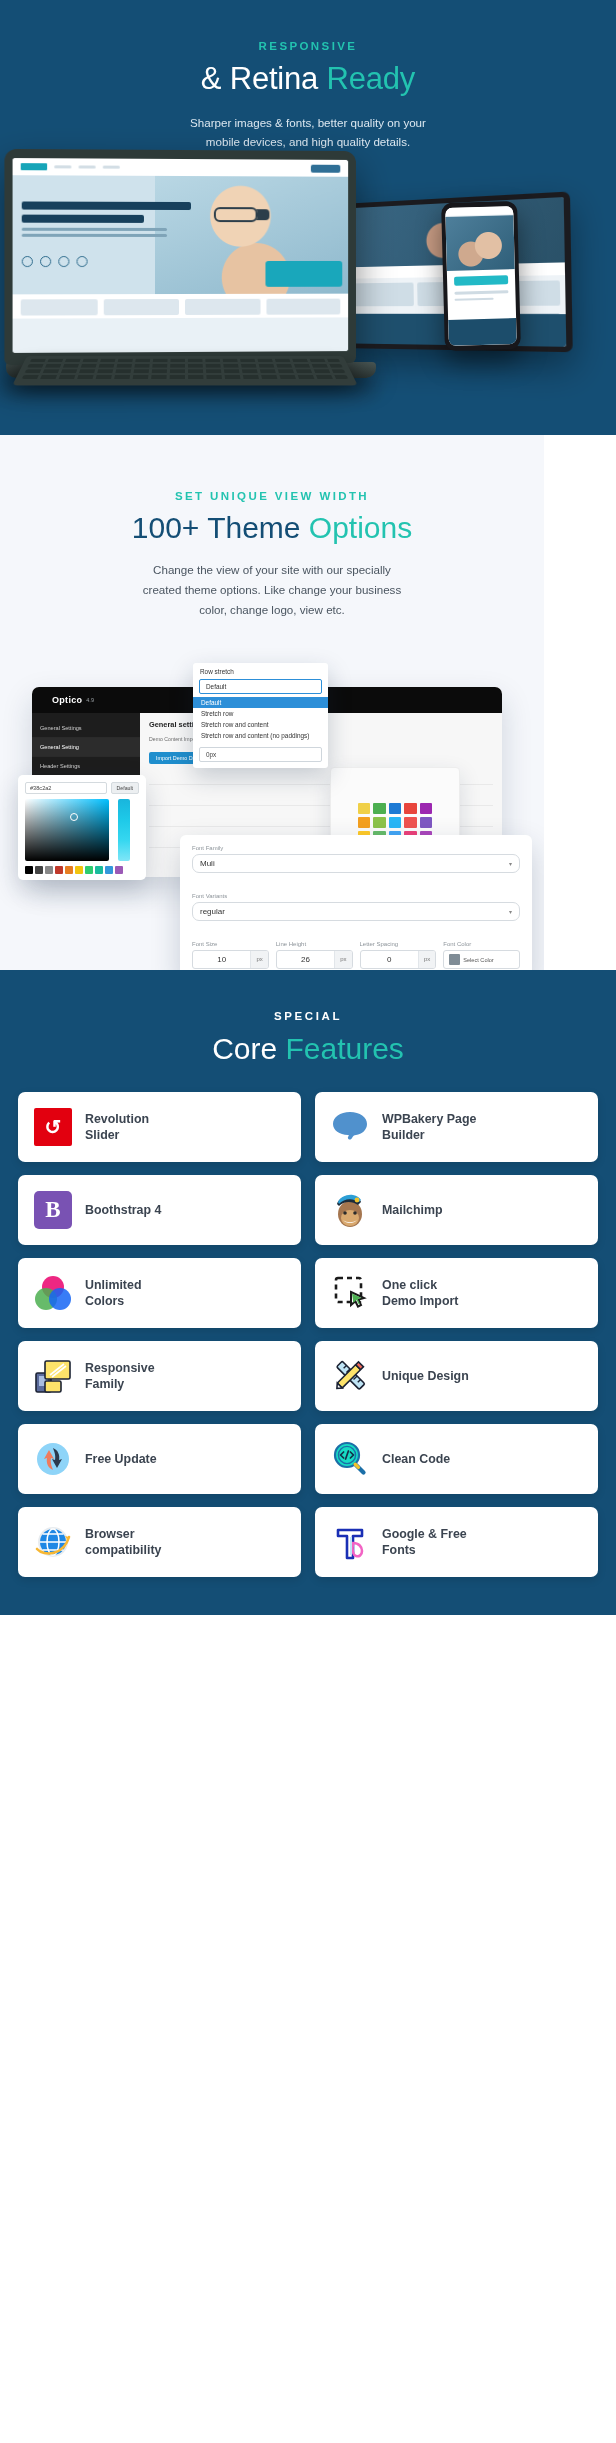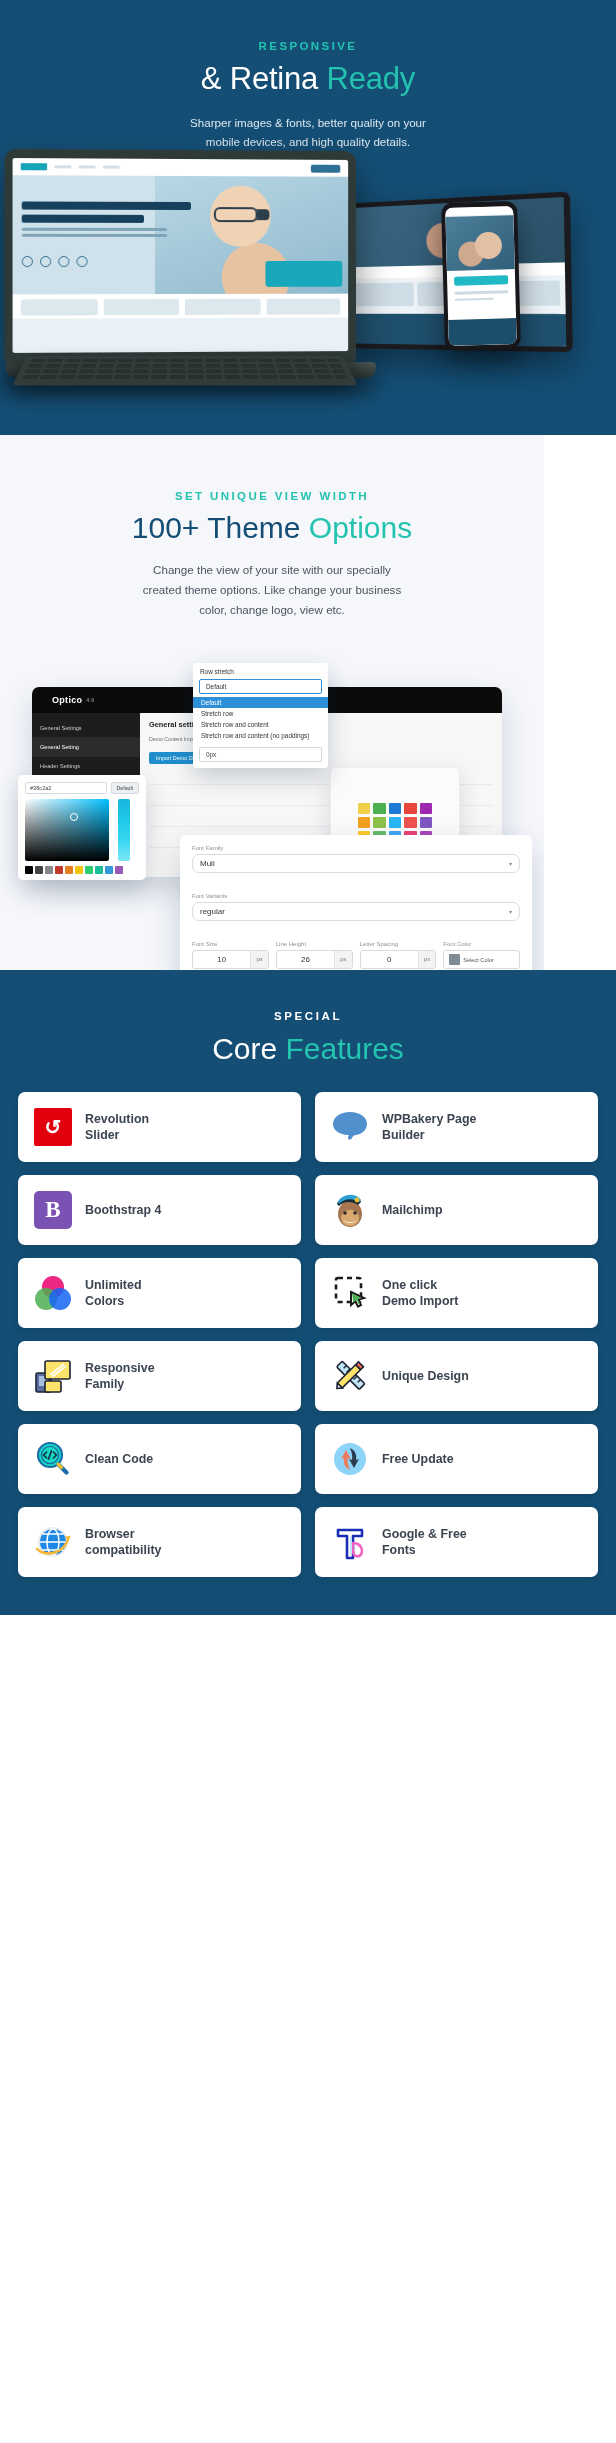--- a/index.html
+++ b/index.html
@@ -695,39 +695,39 @@
             <path d="M5 15l-4 3.5L5 22z" fill="#fff" stroke="#1b2233" stroke-width="1.6"></path>
           </g>
         </svg>
       </div>
       <div class="txt">Unique Design</div>
     </div>
 
     <div class="card">
       <div class="ico">
         <svg width="38" height="38" viewBox="0 0 38 38">
+          <circle cx="19" cy="19" r="16" fill="#8ed4f8"></circle>
+          <path d="M19 8c5 2 7 7 6 12l3-1-5 9-5-9 3 1c1-5-1-9-2-12z" fill="#2c3a4e"></path>
+          <path d="M19 30c-5-2-7-7-6-12l-3 1 5-9 5 9-3-1c-1 5 1 9 2 12z" fill="#ef7b5d"></path>
+        </svg>
+      </div>
+      <div class="txt">Free Update</div>
+    </div>
+
+    <div class="card">
+      <div class="ico">
+        <svg width="38" height="38" viewBox="0 0 38 38">
           <circle cx="16" cy="15" r="12" fill="#17dbc4" stroke="#1b6fa8" stroke-width="2.2"></circle>
           <circle cx="16" cy="15" r="8.6" fill="none" stroke="#1b6fa8" stroke-width="1.4"></circle>
           <path d="M12.6 12l-3 3 3 3M19.4 12l3 3-3 3M17.4 11l-2.8 8" stroke="#14304a" stroke-width="1.7" fill="none" stroke-linecap="round"></path>
           <path d="M24.5 24.5l8 8" stroke="#1b6fa8" stroke-width="4.2" stroke-linecap="round"></path>
           <path d="M24.2 24.2l3.2 3.2" stroke="#f2c32c" stroke-width="3.4" stroke-linecap="round"></path>
         </svg>
       </div>
       <div class="txt">Clean Code</div>
-    </div>
-
-    <div class="card">
-      <div class="ico">
-        <svg width="38" height="38" viewBox="0 0 38 38">
-          <circle cx="19" cy="19" r="16" fill="#8ed4f8"></circle>
-          <path d="M19 8c5 2 7 7 6 12l3-1-5 9-5-9 3 1c1-5-1-9-2-12z" fill="#2c3a4e"></path>
-          <path d="M19 30c-5-2-7-7-6-12l-3 1 5-9 5 9-3-1c-1 5 1 9 2 12z" fill="#ef7b5d"></path>
-        </svg>
-      </div>
-      <div class="txt">Free Update</div>
     </div>
 
 
 
     <div class="card">
       <div class="ico">
         <svg width="38" height="38" viewBox="0 0 38 38">
           <circle cx="19" cy="19" r="15" fill="#e8ecef"></circle>
           <circle cx="19" cy="19" r="13" fill="#1e88e5"></circle>
           <g fill="none" stroke="#fff" stroke-width="1.5">

